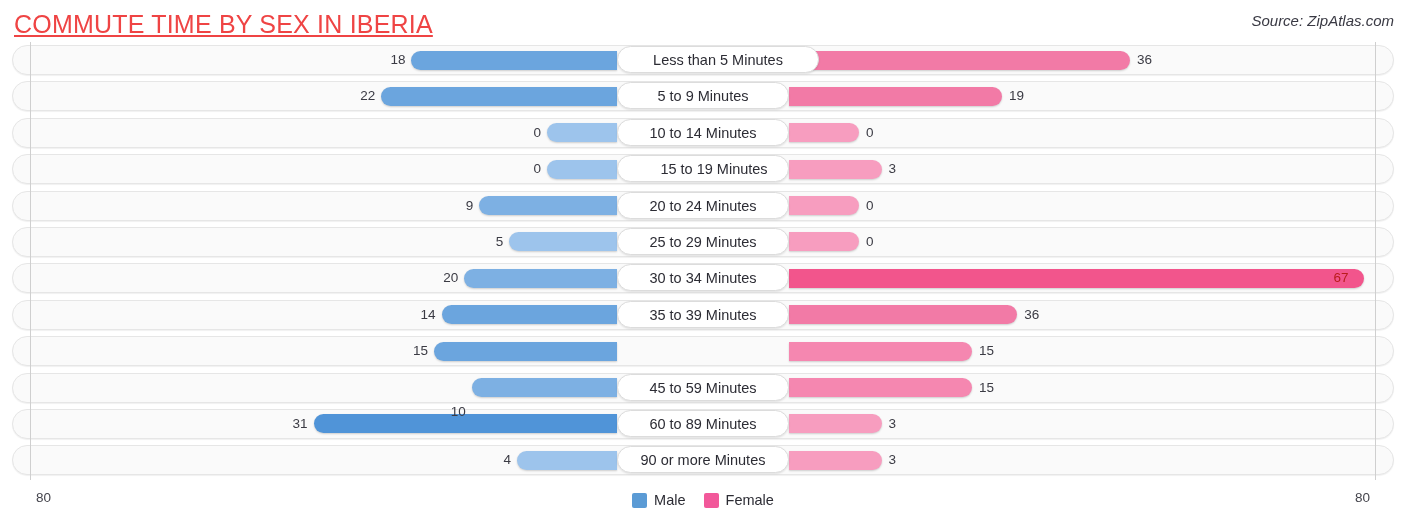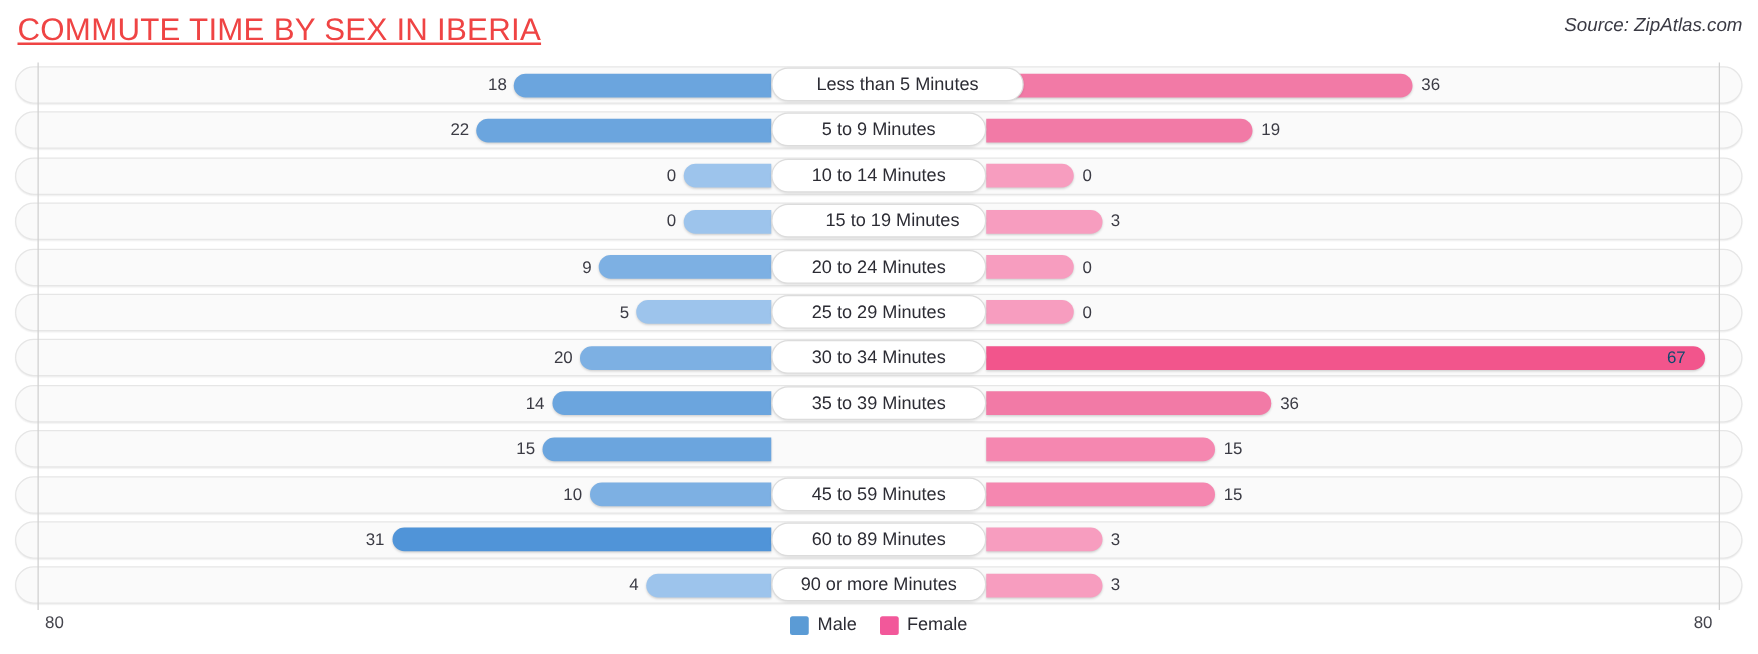--- a/index.html
+++ b/index.html
@@ -35,21 +35,21 @@
     font-size: 15px;
     font-style: italic;
     color: #3a3a44;
     white-space: nowrap;
   }
 
   
   #plot {
     position: absolute;
     left: 0;
-    top: 50px;
+    top: 42px;
     width: 1406px;
     height: 438px;
   }
   .axis-line {
     position: absolute;
     top: 0;
     width: 1px;
     height: 438px;
     background: #cfcfcf;
     z-index: 5;
@@ -92,21 +92,21 @@
     top: 9px;
     font-size: 13.5px;
     color: #3b3b44;
     line-height: 18px;
     white-space: nowrap;
     z-index: 3;
   }
   .val.male   { text-align: right; }
   .val.female { text-align: left; }
   .val.inside {
-    color: #0c4a6e;
+    color: #b91c1c;
     z-index: 4;
   }
 
   .pill {
     position: absolute;
     top: 4px;
     height: 27px;
     line-height: 27px;
     background: #ffffff;
     border: 1px solid #dcdcdc;
@@ -239,21 +239,21 @@
           <div class="track"></div>
           <div class="bar male bar-shadow" style="left: 434.05px; width: 182.95px; background: rgb(107, 165, 222);"></div>
           <div class="bar female bar-shadow" style="left: 789px; width: 182.95px; background: rgb(245, 135, 176);"></div>
           <div class="val male" style="right: 977.95px;">15</div>
           <div class="val female" style="left: 978.95px;">15</div>
         </div>
         <div class="row">
           <div class="track"></div>
           <div class="bar male bar-shadow" style="left: 471.7px; width: 145.3px; background: rgb(125, 176, 227);"></div>
           <div class="bar female bar-shadow" style="left: 789px; width: 182.95px; background: rgb(245, 135, 176);"></div>
-          <div class="val male" style="right: 940.3px;">10</div>
+          <div class="val male" style="right: 940.3px; margin-top: 24px;">10</div>
           <div class="val female" style="left: 978.95px;">15</div>
           <div class="pill" style="left: 617px; width: 172px;">45 to 59 Minutes</div>
         </div>
         <div class="row">
           <div class="track"></div>
           <div class="bar male bar-shadow" style="left: 313.57px; width: 303.43px; background: rgb(80, 148, 216);"></div>
           <div class="bar female bar-shadow" style="left: 789px; width: 92.59px; background: rgb(247, 157, 191);"></div>
           <div class="val male" style="right: 1098.43px;">31</div>
           <div class="val female" style="left: 888.59px;">3</div>
           <div class="pill" style="left: 617px; width: 172px;">60 to 89 Minutes</div>

